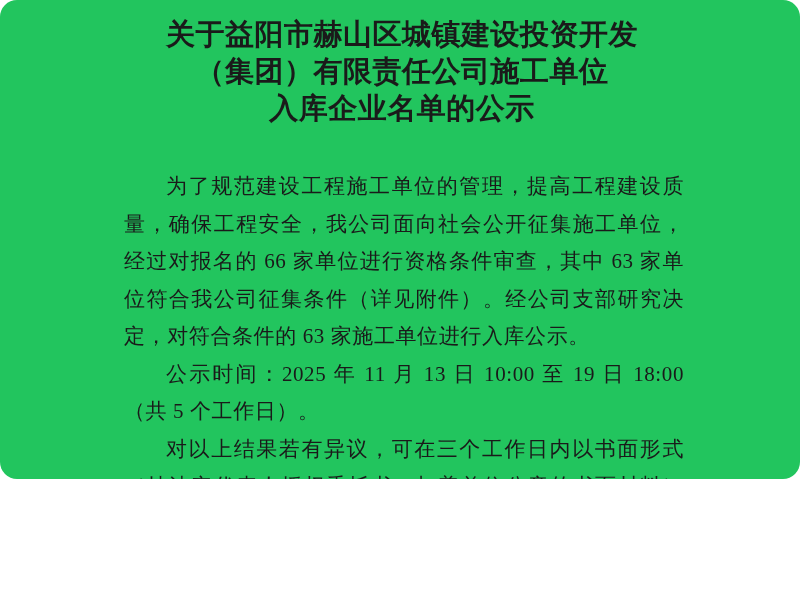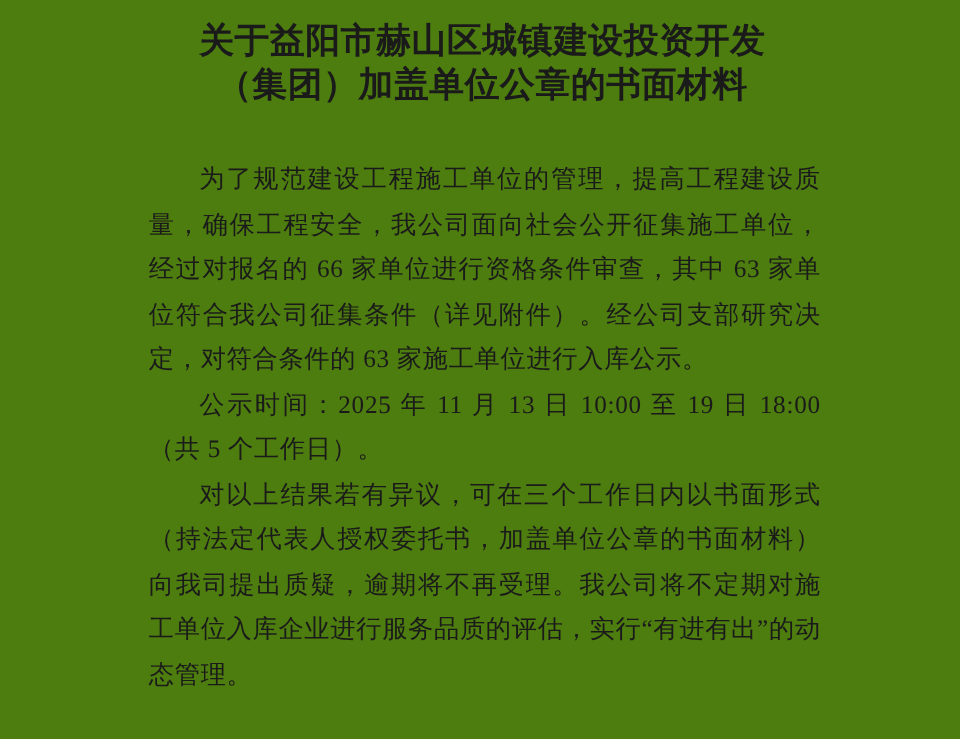--- a/index.html
+++ b/index.html
@@ -8,23 +8,24 @@
   }
   body {
     width: 800px;
     height: 616px;
     background: #ffffff;
     overflow: hidden;
   }
   .page {
     position: relative;
     width: 800px;
-    height: 616px;
-    background: #4d7c0f;
+    height: 479px;
+    background: #22c55e;
     overflow: hidden;
+    border-radius: 17px;
   }
   .doc-title {
     width: 562px;
     margin: 16px 0 0 121px;
     text-align: center;
     font-family: "Liberation Sans", "DejaVu Sans", sans-serif;
     font-weight: 700;
     font-size: 29px;
     line-height: 37px;
     color: #1a1a1a;
@@ -47,21 +48,22 @@
     text-indent: 2em;
   }
 </style>
 </head>
 <body>
 
 <div class="page">
 
   <div class="doc-title">
     <div>关于益阳市赫山区城镇建设投资开发</div>
-    <div>（集团）加盖单位公章的书面材料</div>
+    <div>（集团）有限责任公司施工单位</div>
+    <div>入库企业名单的公示</div>
   </div>
 
   <div class="doc-body">
     <p>为了规范建设工程施工单位的管理，提高工程建设质量，确保工程安全，我公司面向社会公开征集施工单位，经过对报名的 66 家单位进行资格条件审查，其中 63 家单位符合我公司征集条件（详见附件）。经公司支部研究决定，对符合条件的 63 家施工单位进行入库公示。</p>
     <p>公示时间：2025 年 11 月 13 日 10:00 至 19 日 18:00（共 5 个工作日）。</p>
     <p>对以上结果若有异议，可在三个工作日内以书面形式（持法定代表人授权委托书，加盖单位公章的书面材料）向我司提出质疑，逾期将不再受理。我公司将不定期对施工单位入库企业进行服务品质的评估，实行“有进有出”的动态管理。</p>
   </div>
 
 </div>
 

